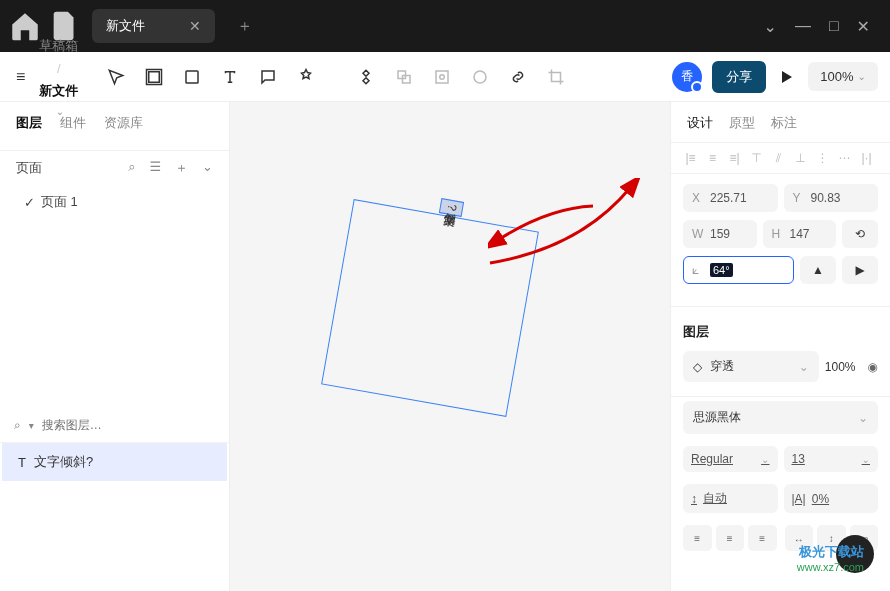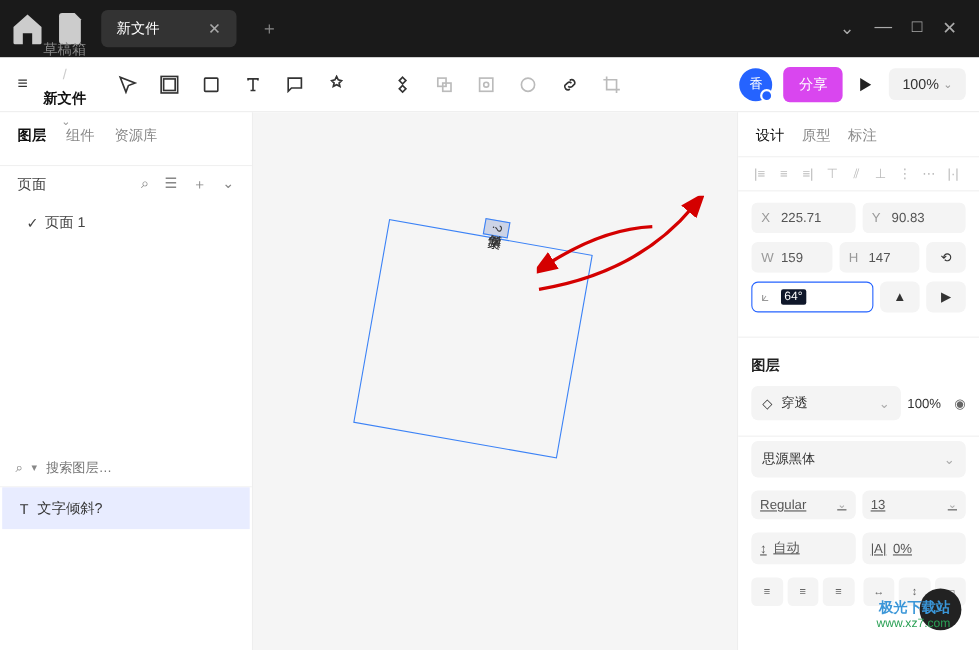--- a/index.html
+++ b/index.html
@@ -17,21 +17,21 @@
 .breadcrumb .draft { color: #888; }
 .breadcrumb .file { font-weight: 600; color: #111; }
 .breadcrumb .chev { color: #999; font-size: 10px; margin-left: 2px; }
 .tools { display: flex; align-items: center; gap: 6px; margin-left: 22px; }
 .tool { width: 32px; height: 32px; display: flex; align-items: center; justify-content: center; color: #333; border-radius: 6px; }
 .tool svg { width: 18px; height: 18px; }
 .tool.dim { color: #bbb; }
 .right-controls { margin-left: auto; display: flex; align-items: center; gap: 10px; }
 .badge-user { width: 30px; height: 30px; border-radius: 50%; background: #2563ff; color: #fff; font-size: 12px; display: flex; align-items: center; justify-content: center; position: relative; }
 .badge-user::after { content: ''; width: 8px; height: 8px; border-radius: 50%; background: #2563ff; border: 2px solid #fff; position: absolute; bottom: -1px; right: -1px; }
-.share-btn { background: #d946ef; color: #fff; border: none; border-radius: 6px; padding: 7px 14px; font-size: 13px; }
+.share-btn { background: #0c4a6e; color: #fff; border: none; border-radius: 6px; padding: 7px 14px; font-size: 13px; }
 .play { width: 0; height: 0; border-left: 10px solid #222; border-top: 6px solid transparent; border-bottom: 6px solid transparent; margin: 0 6px; }
 .zoom { background: #f2f2f2; border-radius: 6px; padding: 7px 12px; font-size: 13px; color: #333; display:flex; align-items:center; gap:4px;}
 .workspace { display: flex; height: 489px; }
 .leftpanel { width: 230px; border-right: 1px solid #eee; display: flex; flex-direction: column; }
 .lp-tabs { display: flex; gap: 18px; padding: 12px 16px; font-size: 13px; }
 .lp-tab { color: #888; padding-bottom: 6px; }
 .lp-tab.active { color: #111; font-weight: 600; }
 .lp-row { display: flex; align-items: center; padding: 8px 16px; font-size: 13px; color: #444; }
 .lp-row-label { flex: 1; }
 .lp-icons { display: flex; gap: 14px; color: #888; font-size: 13px; }

